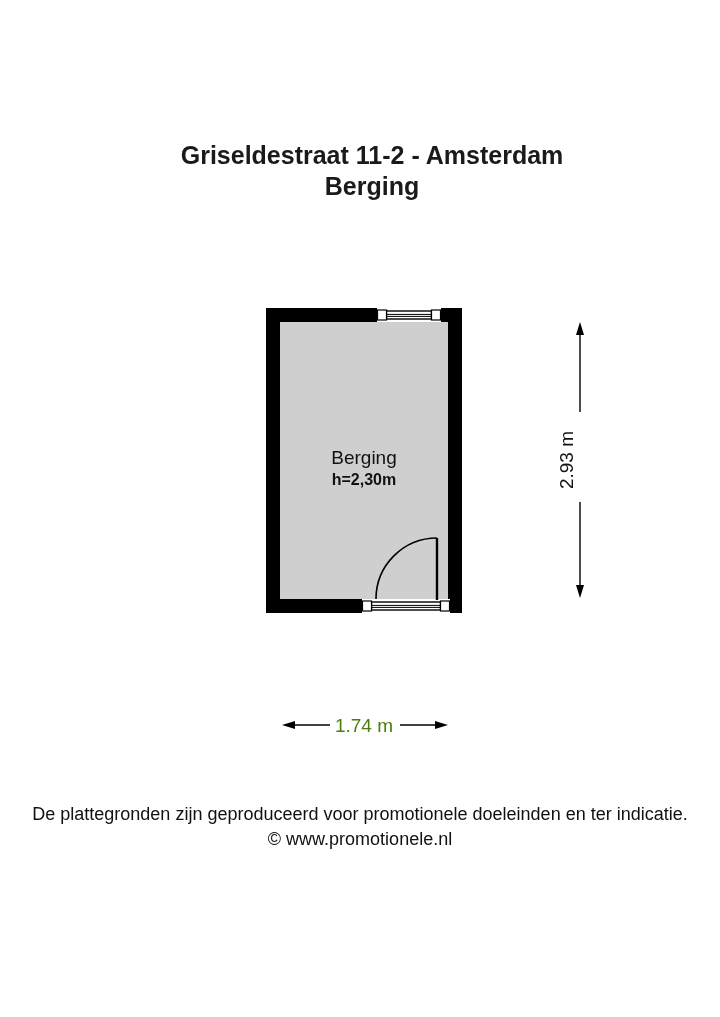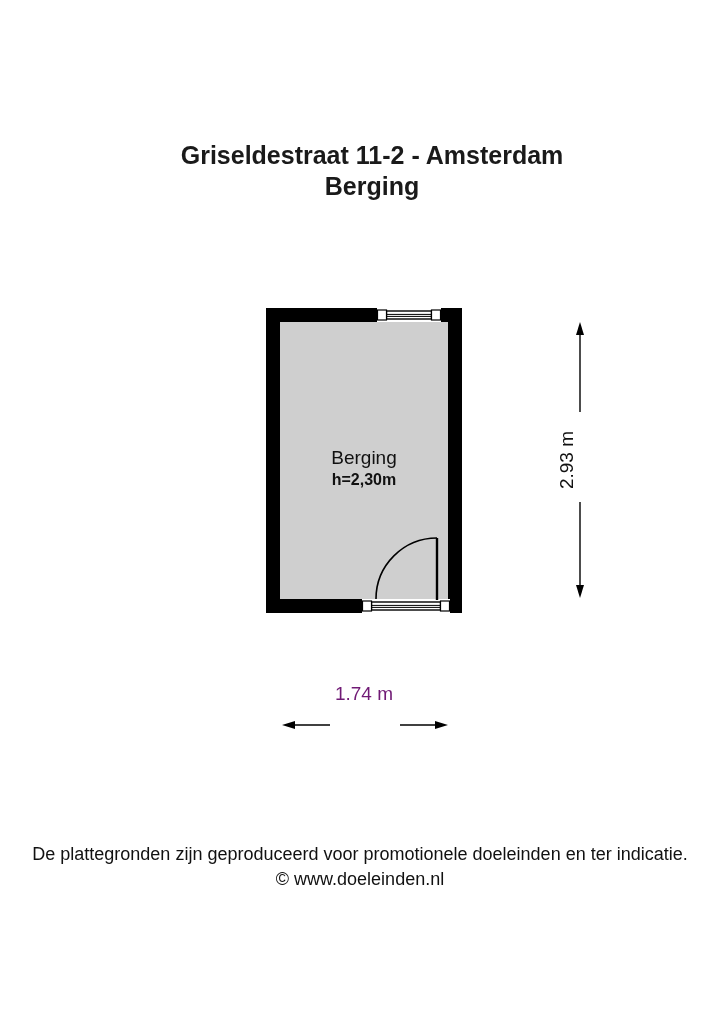--- a/index.html
+++ b/index.html
@@ -66,36 +66,35 @@
     color: #111111;
   }
   .hdim-svg {
     position: absolute;
     left: 278px;
     top: 706px;
   }
   .hdim-label {
     position: absolute;
     left: 364px;
-    top: 694px;
+    top: 726px;
     transform: translate(-50%, -50%);
     white-space: nowrap;
     font-size: 19px;
-    color: #701a75;
+    color: #4d7c0f;
   }
   .footer-block {
     position: absolute;
     left: 0;
     top: 802px;
     width: 720px;
     text-align: center;
     font-size: 18px;
     line-height: 25px;
     color: #111111;
-    margin-top: 40px;
   }
 </style>
 </head>
 <body>
 
 <div class="canvas">
 
   <div class="title-block">
     <div>Griseldestraat 11-2 - Amsterdam</div>
     <div>Berging</div>
@@ -147,16 +146,16 @@
   <svg class="hdim-svg" width="176" height="40" viewBox="0 0 176 40">
     <line x1="16" y1="19" x2="52" y2="19" stroke="#000000" stroke-width="1.4"></line>
     <line x1="122" y1="19" x2="158" y2="19" stroke="#000000" stroke-width="1.4"></line>
     <polygon points="4,19 17,15 17,23" fill="#000000"></polygon>
     <polygon points="170,19 157,15 157,23" fill="#000000"></polygon>
   </svg>
   <div class="hdim-label">1.74 m</div>
 
   <div class="footer-block">
     <div>De plattegronden zijn geproduceerd voor promotionele doeleinden en ter indicatie.</div>
-    <div>© www.doeleinden.nl</div>
+    <div>© www.promotionele.nl</div>
   </div>
 
 </div>
 
 </body></html>

